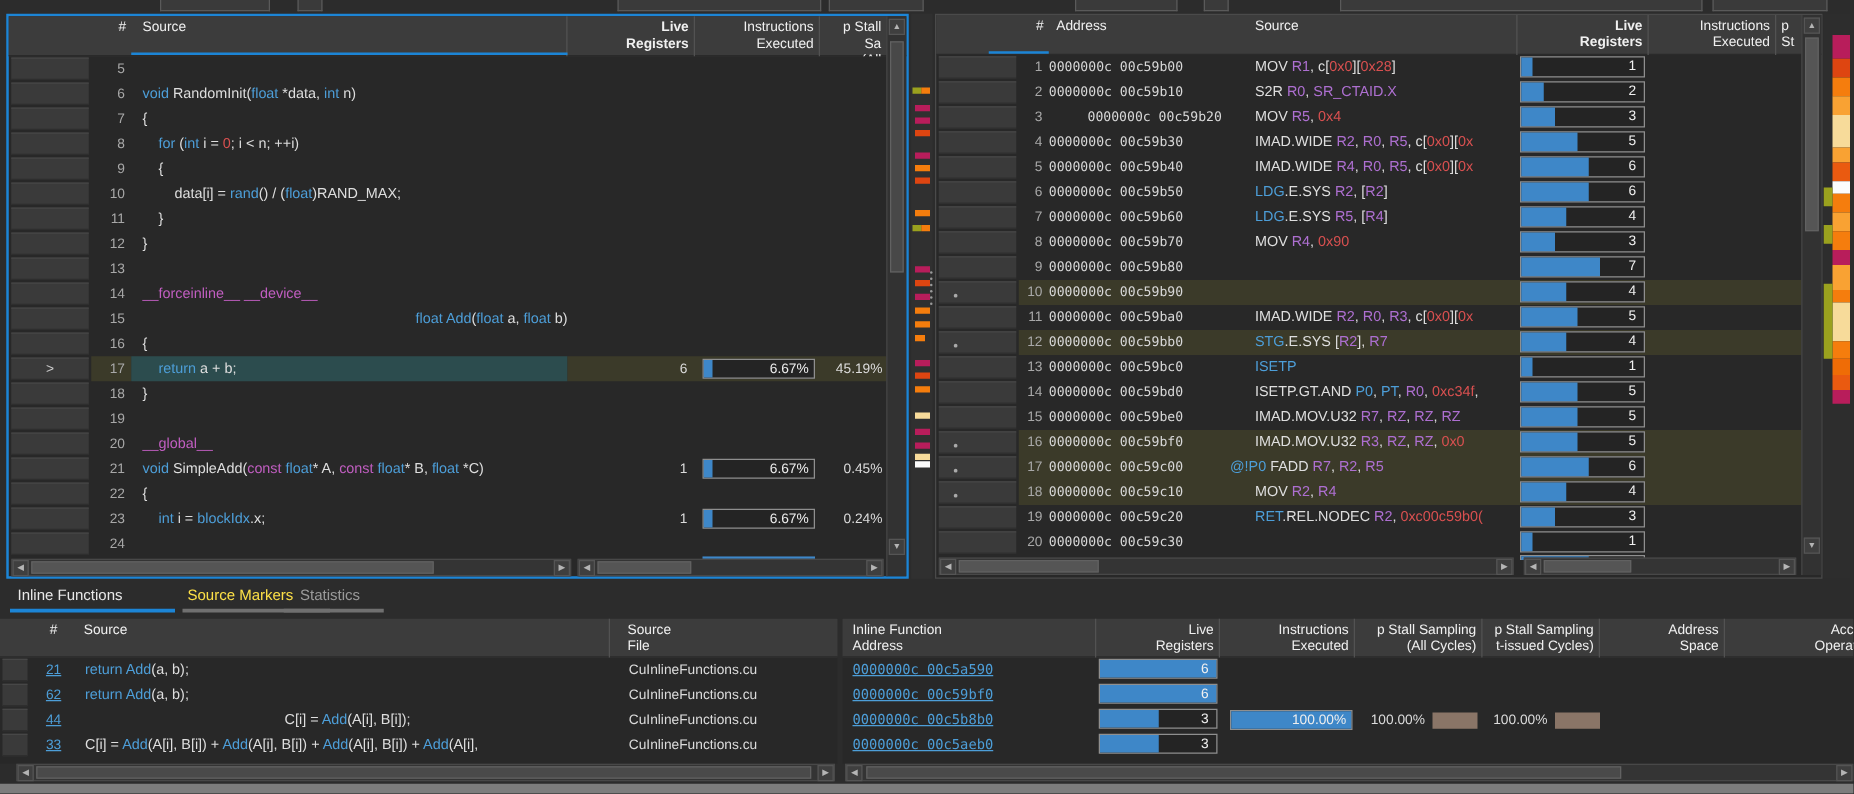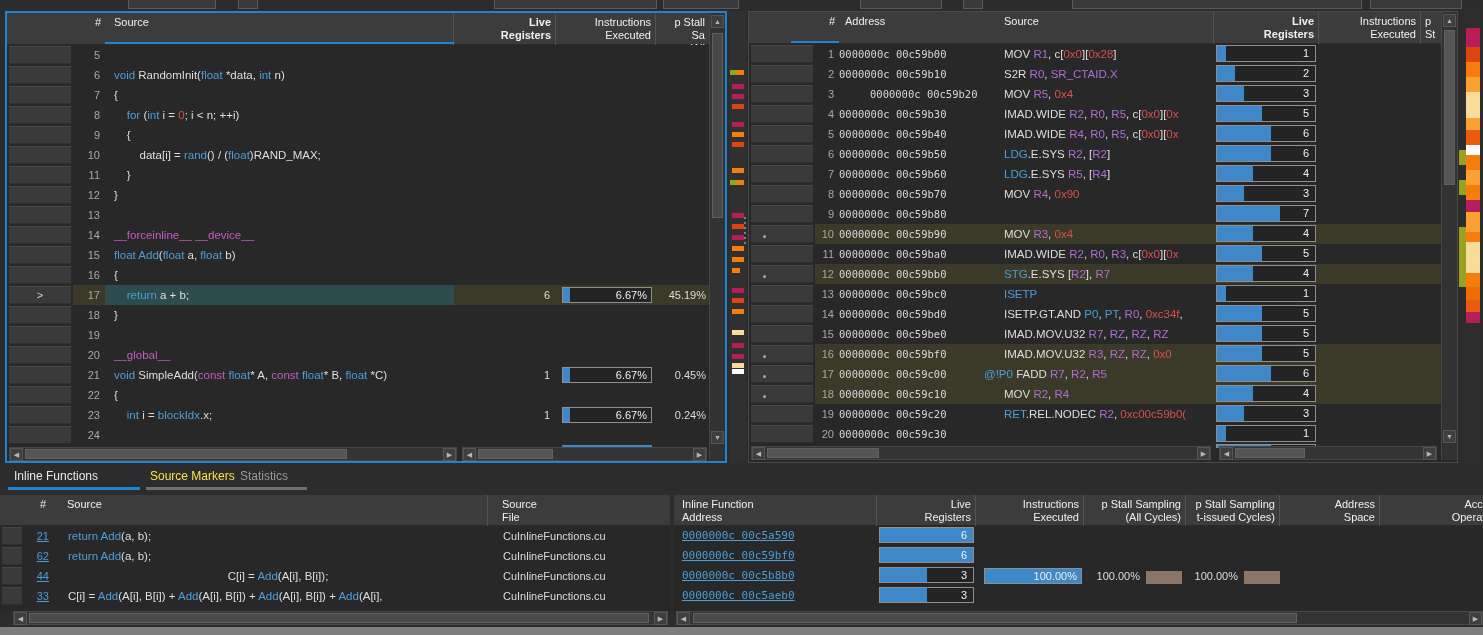--- a/index.html
+++ b/index.html
@@ -160,21 +160,21 @@
           <div class="gbox" style="left: 2px; width: 62px;"></div>
           <div class="numc" style="left: 66px; width: 32px;">14</div>
           <div class="code" style="left: 98px; width: 349px; padding-left: 9px;"><span class="sy-p">__forceinline__ __device__</span></div>
           <div class="valc" style="left: 447px; width: 102px; padding-right: 6px;"></div>
           <div class="valc" style="left: 549px; width: 100px;"></div>
           <div class="valc" style="left: 649px; width: 53px; padding-right: 3px;"></div>
         </div>
         <div class="crow">
           <div class="gbox" style="left: 2px; width: 62px;"></div>
           <div class="numc" style="left: 66px; width: 32px;">15</div>
-          <div class="code" style="left: 98px; width: 349px; padding-left: 9px;"><span class="sy-k">float</span><span class="sy-t"> </span><span class="sy-k">Add</span><span class="sy-t">(</span><span class="sy-k">float</span><span class="sy-t"> a, </span><span class="sy-k">float</span><span class="sy-t"> b)</span></div>
+          <div class="code" style="left: 98px; width: 349px; padding-left: 9px; text-align: right;"><span class="sy-k">float</span><span class="sy-t"> </span><span class="sy-k">Add</span><span class="sy-t">(</span><span class="sy-k">float</span><span class="sy-t"> a, </span><span class="sy-k">float</span><span class="sy-t"> b)</span></div>
           <div class="valc" style="left: 447px; width: 102px; padding-right: 6px;"></div>
           <div class="valc" style="left: 549px; width: 100px;"></div>
           <div class="valc" style="left: 649px; width: 53px; padding-right: 3px;"></div>
         </div>
         <div class="crow">
           <div class="gbox" style="left: 2px; width: 62px;"></div>
           <div class="numc" style="left: 66px; width: 32px;">16</div>
           <div class="code" style="left: 98px; width: 349px; padding-left: 9px;"><span class="sy-t">{</span></div>
           <div class="valc" style="left: 447px; width: 102px; padding-right: 6px;"></div>
           <div class="valc" style="left: 549px; width: 100px;"></div>
@@ -438,21 +438,20 @@
             </div>
           </div>
         </div>
         <div class="crow">
           <div class="abs hlbg" style="left: 66px; top: 0px; width: 626px; height: 20px;"></div>
           <div class="gbox" style="left: 2px; width: 62px;">
             <div class="dot"></div>
           </div>
           <div class="numc" style="left: 66px; width: 24px;">10</div>
           <div class="addr" style="left: 90px; width: 140px;">0000000c 00c59b90</div>
-          <div class="code" style="left: 230px; width: 235px; padding-left: 25px;"><span class="sy-t">MOV </span><span class="sy-r">R3</span><span class="sy-t">, </span><span class="sy-n">0x4</span></div>
           <div class="valc" style="left: 465px; width: 105px;">
             <div class="livebox" style="left: 2px; width: 100px;">
               <div class="livefill" style="width: 36px;"></div>
               <span class="liveval">4</span>
             </div>
           </div>
         </div>
         <div class="crow">
           <div class="gbox" style="left: 2px; width: 62px;"></div>
           <div class="numc" style="left: 66px; width: 24px;">11</div>

